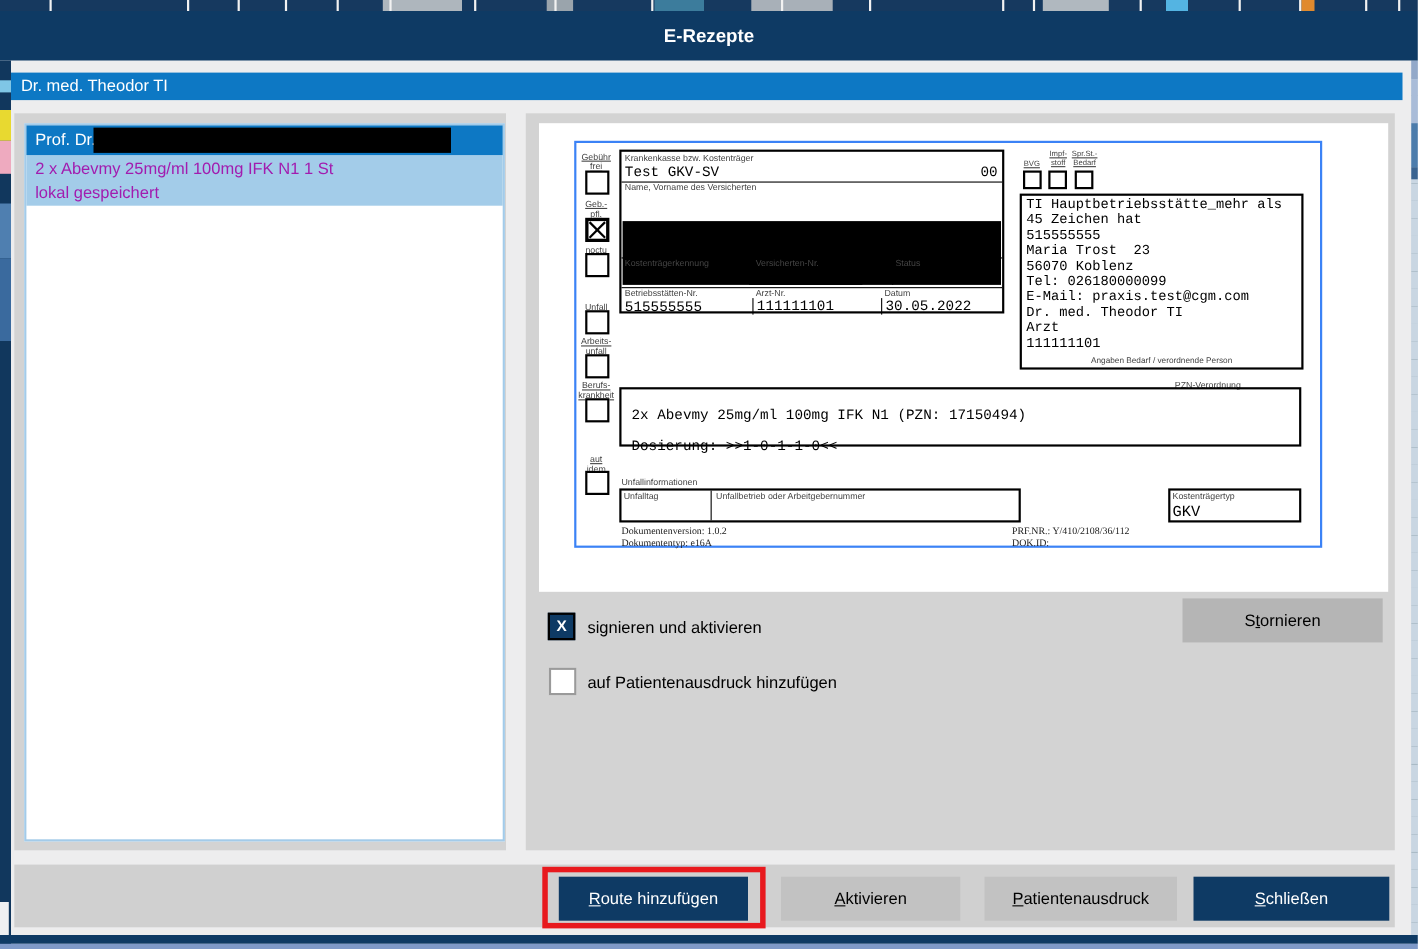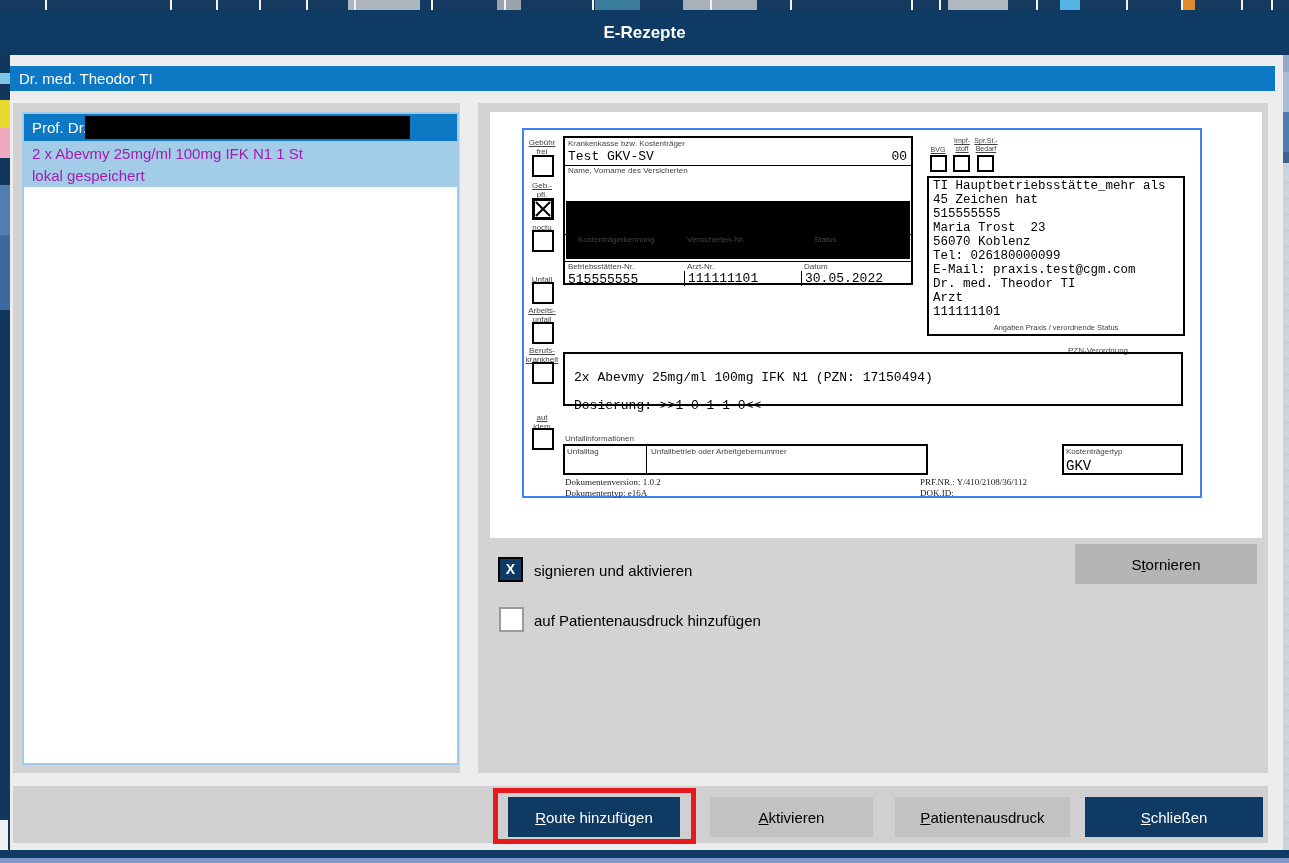--- a/index.html
+++ b/index.html
@@ -203,21 +203,21 @@
       <div class="prow" style="top:0;height:27px;border-bottom:1px solid #000;">
         <span class="flabel" style="left:3px;top:1px;">Krankenkasse bzw. Kostenträger</span>
         <span class="pval mono pre" style="left:3px;top:11px;">Test GKV-SV</span>
         <span class="pval mono" style="right:4px;top:11px;">00</span>
       </div>
       <div class="prow" style="top:27px;height:69px;border-bottom:1px solid #000;">
         <span class="flabel" style="left:3px;top:1px;">Name, Vorname des Versicherten</span>
         <div class="redactbig"></div>
       </div>
       <div class="prow" style="top:96px;height:27px;border-bottom:1px solid #000;">
-        <span class="flabel" style="left:13px;top:1px;text-align:right;">Kostenträgerkennung</span>
+        <span class="flabel" style="left:3px;top:1px;text-align:right;">Kostenträgerkennung</span>
         <span class="pval mono" style="left:3px;top:11px;">109500969</span>
         <span class="flabel" style="left:122px;top:1px;">Versicherten-Nr.</span>
         <div class="redactsm" style="left:116px;top:10px;width:103px;height:15px;"></div>
         <span class="flabel" style="left:249px;top:1px;">Status</span>
         <span class="pval mono pre vbar" style="left:246px;top:10px;text-align:center;">1 00 00 00</span>
       </div>
       <div class="prow" style="top:123px;height:26px;">
         <span class="flabel" style="left:3px;top:1px;">Betriebsstätten-Nr.</span>
         <span class="pval mono" style="left:3px;top:11px;">515555555</span>
         <span class="flabel" style="left:122px;top:1px;">Arzt-Nr.</span>
@@ -240,21 +240,21 @@
       <div class="pracline pre" style="top:2px;">TI Hauptbetriebsstätte_mehr als</div>
       <div class="pracline pre" style="top:16px;">45 Zeichen hat</div>
       <div class="pracline pre" style="top:30px;">515555555</div>
       <div class="pracline pre" style="top:44px;">Maria Trost  23</div>
       <div class="pracline pre" style="top:58px;">56070 Koblenz</div>
       <div class="pracline pre" style="top:72px;">Tel: 026180000099</div>
       <div class="pracline pre" style="top:86px;">E-Mail: praxis.test@cgm.com</div>
       <div class="pracline pre" style="top:100px;">Dr. med. Theodor TI</div>
       <div class="pracline pre" style="top:114px;">Arzt</div>
       <div class="pracline pre" style="top:128px;">111111101</div>
-      <div class="praccaption" style="font-family:'Liberation Sans',sans-serif;">Angaben Praxis / verordnende Status</div>
+      <div class="praccaption" style="font-family:'Liberation Sans',sans-serif;">Angaben Bedarf / verordnende Person</div>
     </div>
 
     <div class="pznlabel">PZN-Verordnung</div>
     <div class="pznbox mono">
       <div class="pre" style="position:absolute;left:9px;top:16px;font-size:13px;">2x Abevmy 25mg/ml 100mg IFK N1 (PZN: 17150494)</div>
       <div class="pre" style="position:absolute;left:9px;top:44px;font-size:13px;">Dosierung: &gt;&gt;1-0-1-1-0&lt;&lt;</div>
     </div>
 
     <span class="flabel" style="left:41px;top:304px;">Unfallinformationen</span>
     <div class="accbox">

